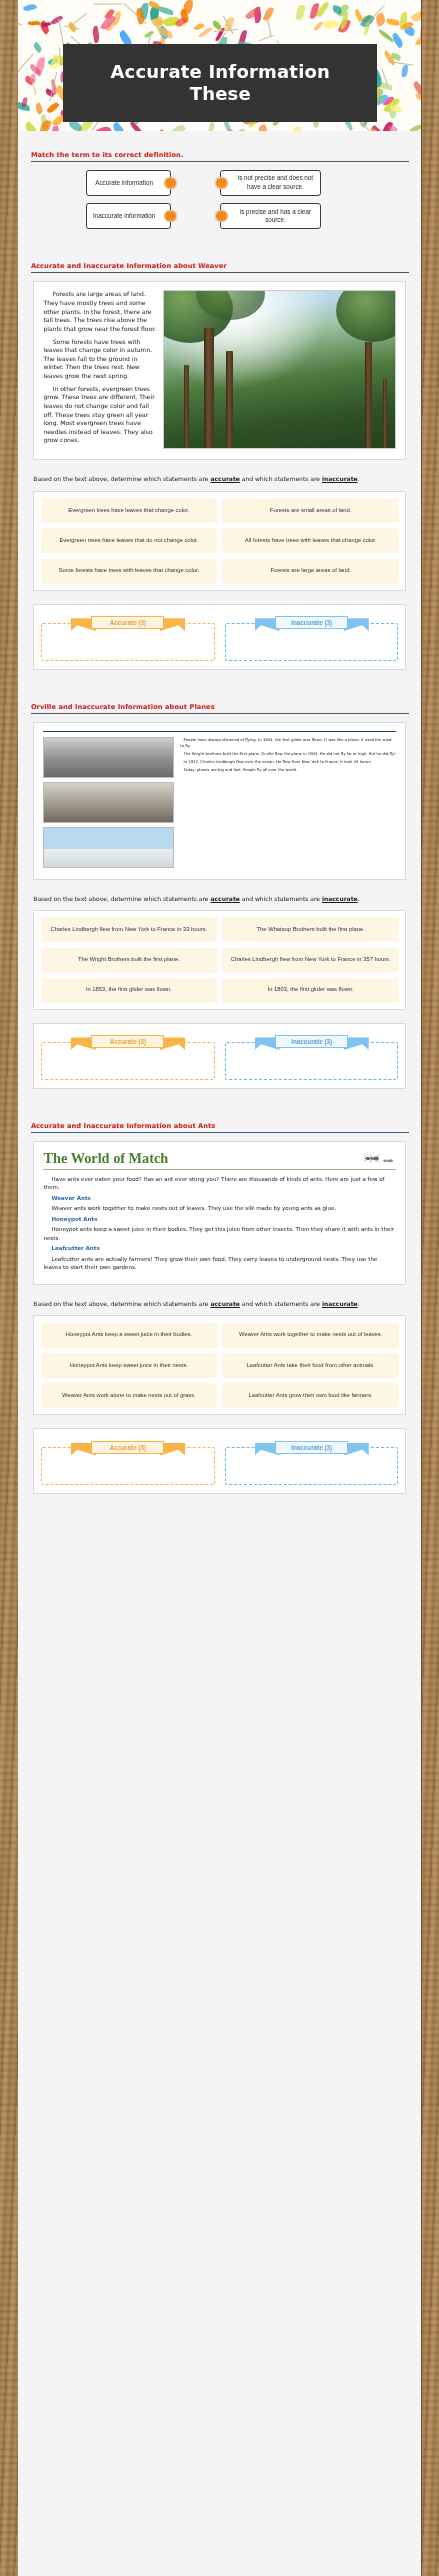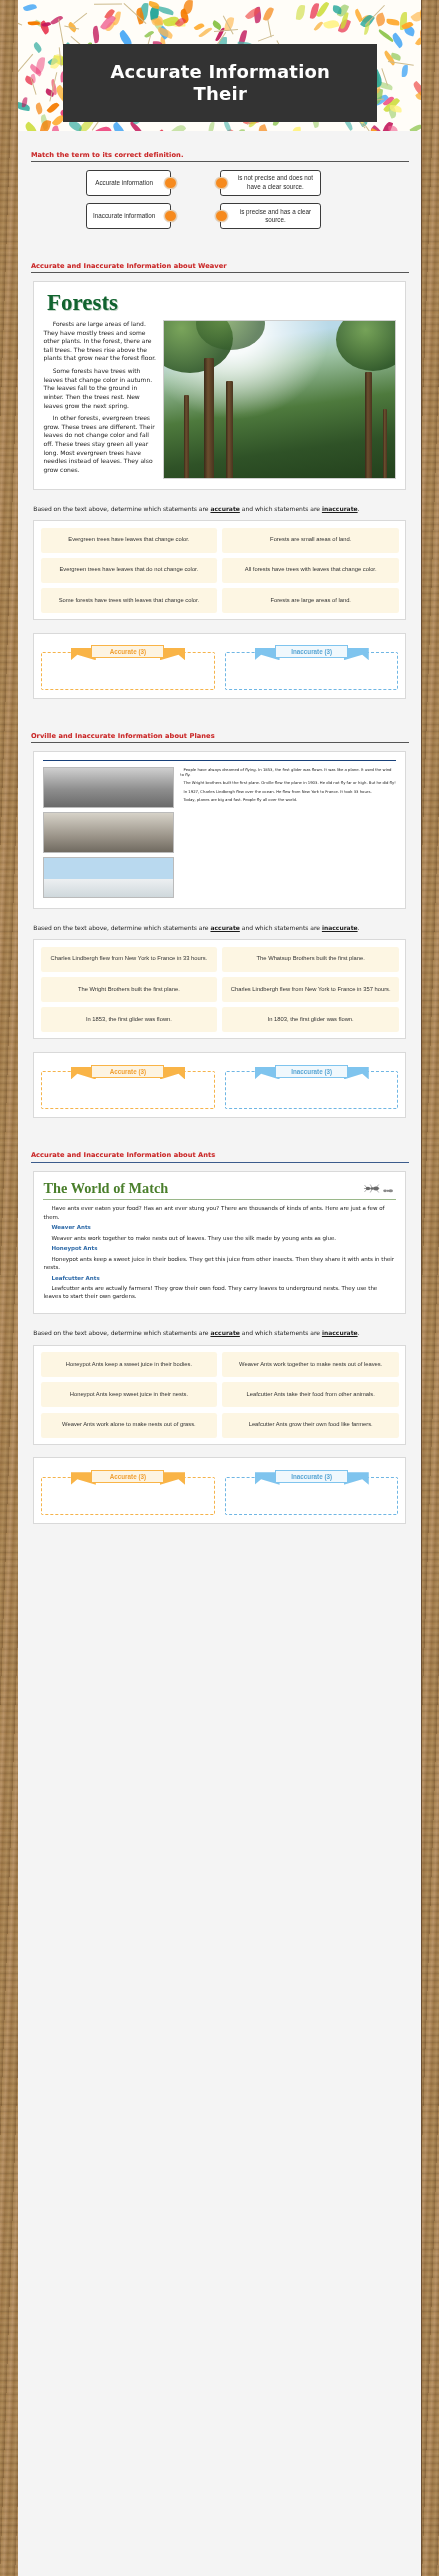--- a/index.html
+++ b/index.html
@@ -607,21 +607,21 @@
         <div class="stem" style="width: 24px; left: 3.75385%; top: 41.1041%; transform: rotate(130.57deg);"></div>
         <div class="stem" style="width: 30px; left: 26.1288%; top: 2.07471%; transform: rotate(42.1076deg);"></div>
         <div class="stem" style="width: 21px; left: 72.3119%; top: 70.5427%; transform: rotate(4.59254deg);"></div>
         <div class="stem" style="width: 21.6px; left: 0.897956%; top: 18.8861%; transform: rotate(202.689deg);"></div>
         <div class="stem" style="width: 21px; left: 53.3196%; top: 26.1581%; transform: rotate(241.796deg);"></div>
         <div class="stem" style="width: 31px; left: 11.3293%; top: 37.3035%; transform: rotate(259.608deg);"></div>
       </div>
     <div class="hero-title-box">
       <div class="hero-title">
         <span>Accurate Information</span><br>
-        <span>Their</span>
+        <span>These</span>
       </div>
     </div>
   </div>
 
   <div class="sec-gap-md"></div>
 
   <div class="sec-head">Match the term to its correct definition.</div>
   <div class="sec-rule"></div>
 
   <div class="match-wrap">
@@ -646,21 +646,20 @@
       </div>
     </div>
   </div>
 
   <div class="sec-gap-lg"></div>
 
   <div class="sec-head">Accurate and Inaccurate Information about Weaver</div>
   <div class="sec-rule"></div>
 
   <div class="article">
-    <div class="forests-title">Forests</div>
     <div class="forests-body">
       <div class="forests-text">
         <p>Forests are large areas of land. They have mostly trees and some other plants. In the forest, there are tall trees. The trees rise above the plants that grow near the forest floor.</p>
         <p>Some forests have trees with leaves that change color in autumn. The leaves fall to the ground in winter. Then the trees rest. New leaves grow the next spring.</p>
         <p>In other forests, evergreen trees grow. These trees are different. Their leaves do not change color and fall off. These trees stay green all year long. Most evergreen trees have needles instead of leaves. They also grow cones.</p>
       </div>
       <div class="forest-photo">
         <div class="canopy" style="width:86px;height:69px;left:-17px;top:-17px"></div>
         <div class="canopy" style="width:74px;height:63px;right:-15px;top:-12.6px"></div>
         <div class="canopy" style="width:69px;height:52px;left:31.5px;top:-23px;opacity:.7"></div>

